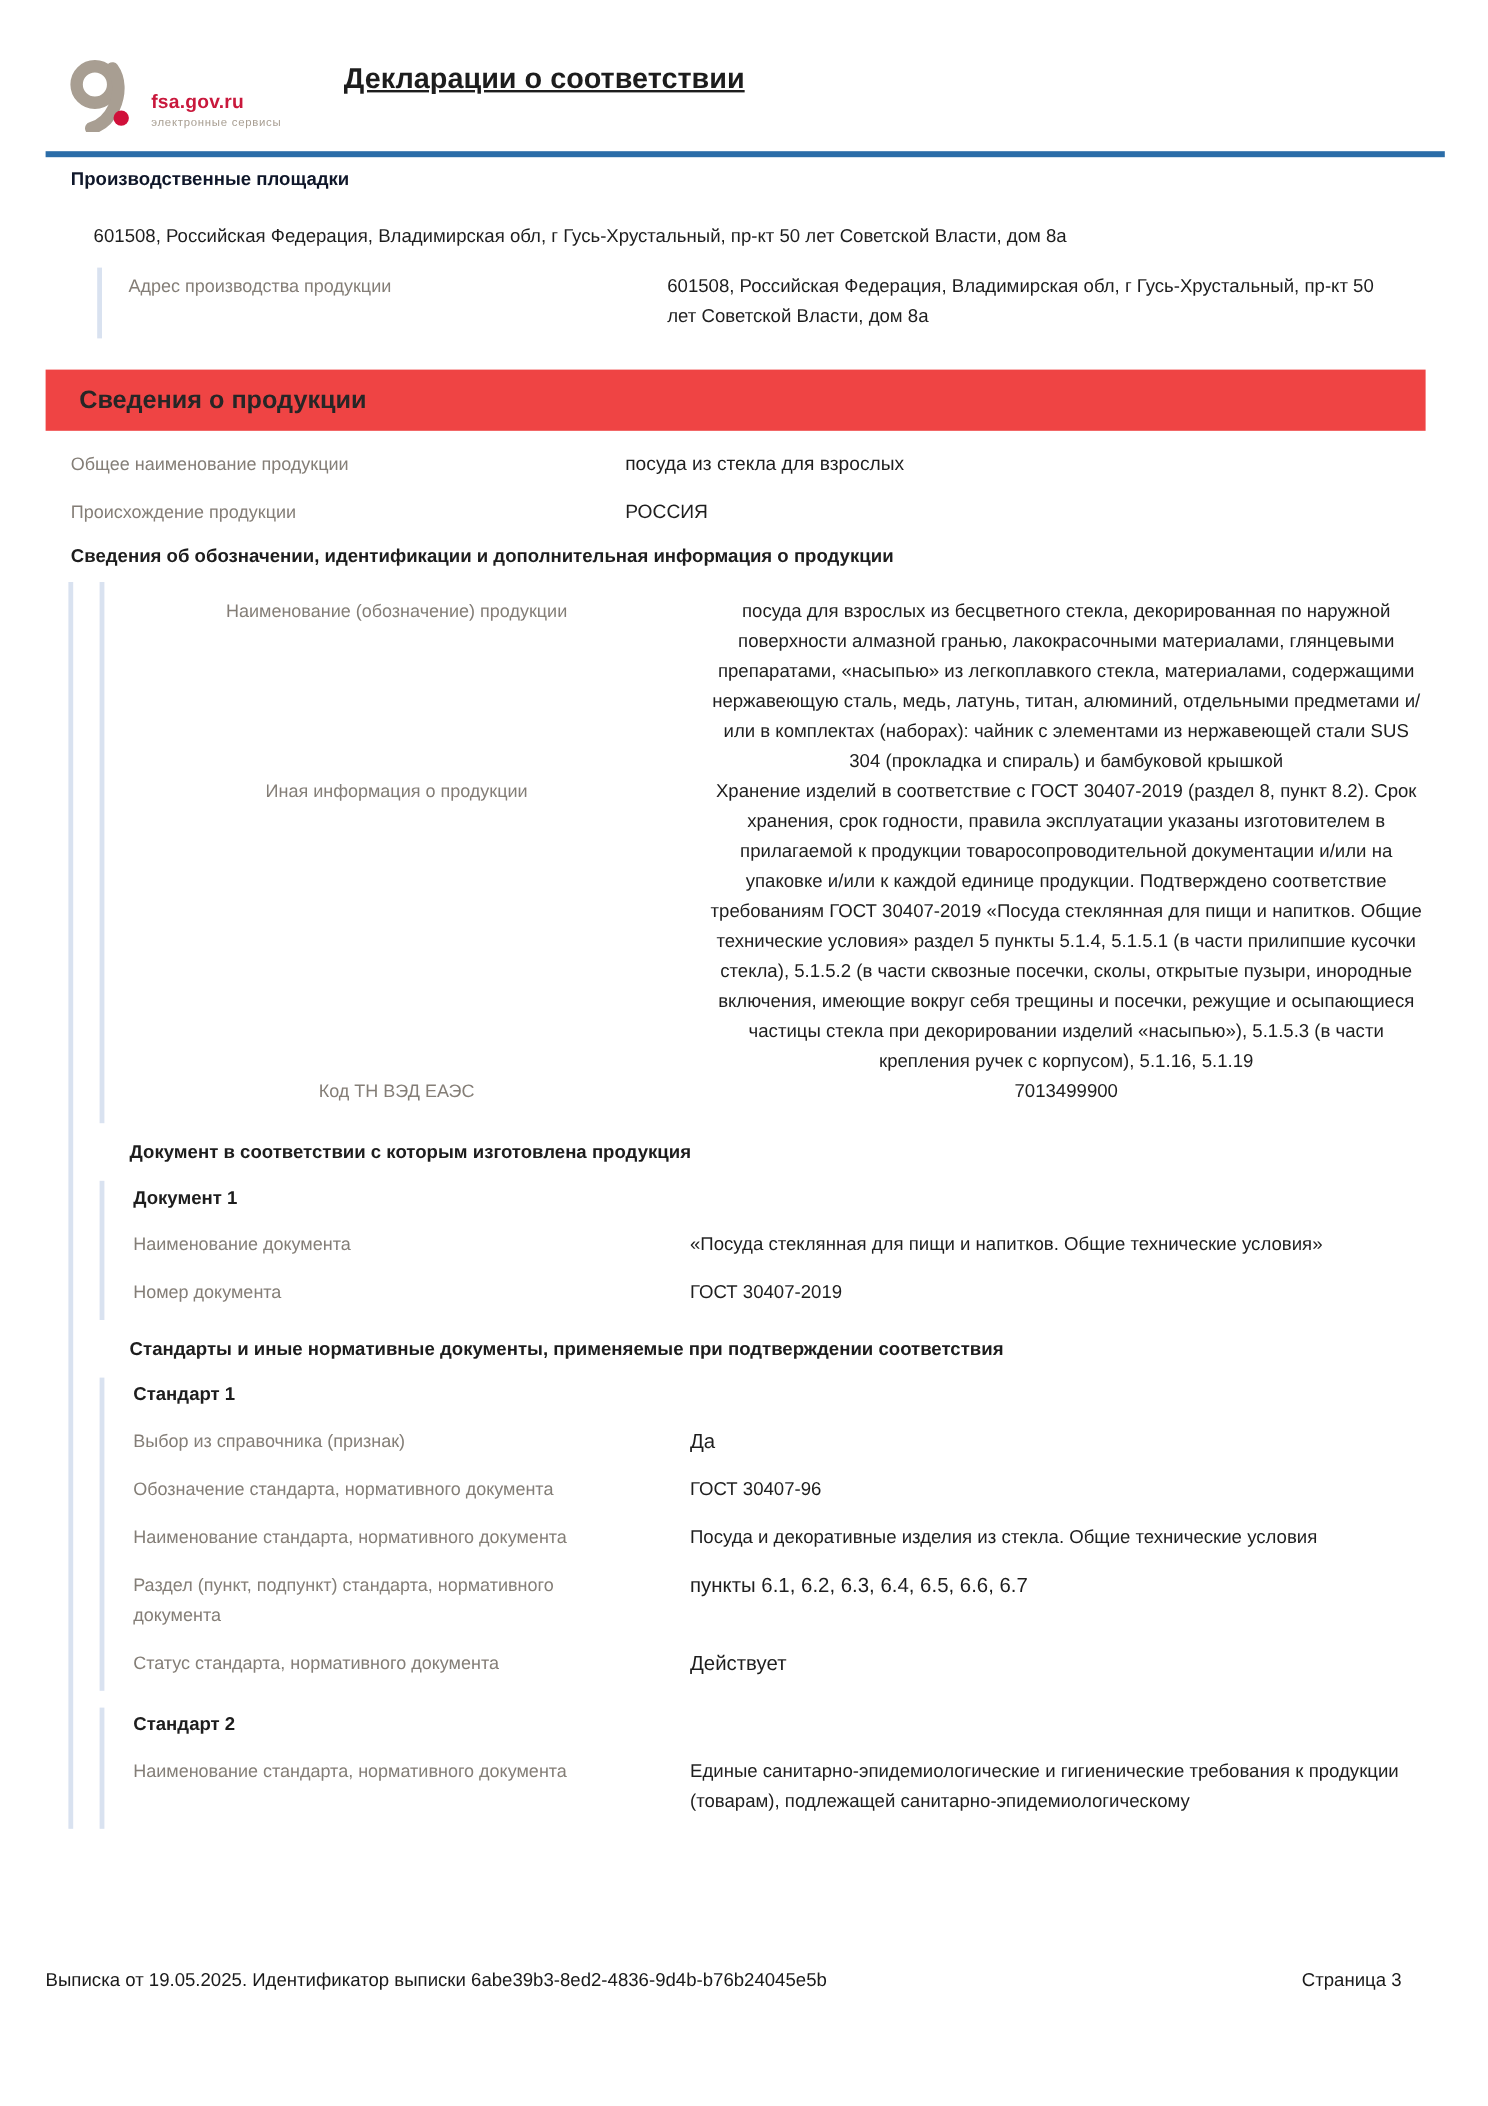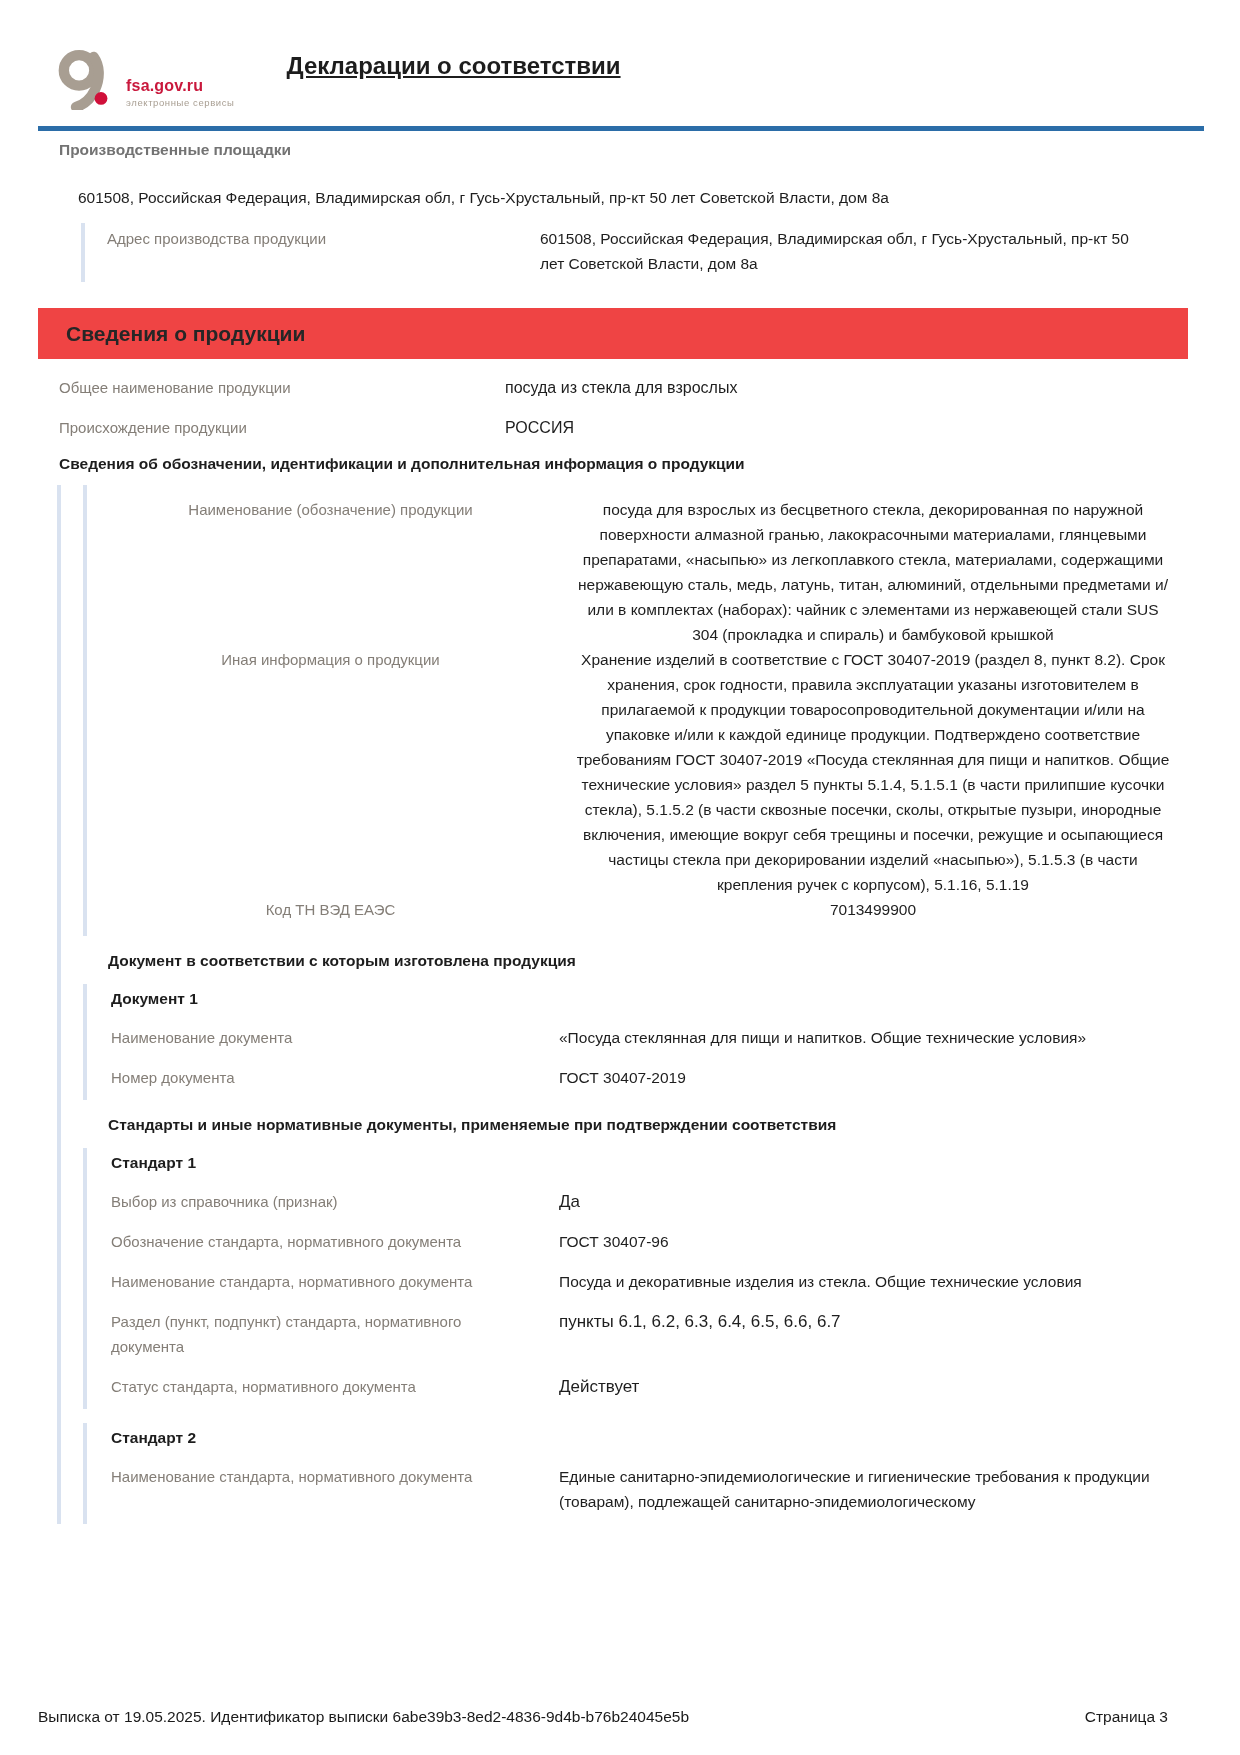--- a/index.html
+++ b/index.html
@@ -11,27 +11,27 @@
   
   .header{ display:flex; align-items:flex-start; padding-top:46px; margin-left:17px; }
   .logo{ display:flex; align-items:flex-end; }
   .logo svg{ display:block; }
   .logo-text{ margin-left:7px; margin-bottom:2px; }
   .brand{ color:#c9183c; font-size:16px; font-weight:bold; letter-spacing:.2px; }
   .tagline{ color:#a89e92; font-size:9.5px; letter-spacing:.6px; margin-top:2px; }
   .doc-title{ margin-left:52px; margin-top:6px; font-size:24px; font-weight:bold; color:#1d1d1d;text-decoration:underline; }
   .top-rule{ height:5px; background:#2b6da8; margin-top:16px; margin-right:-16px; }
   
-  .h-section{ font-size:15.5px; font-weight:bold; color:#737373; margin:10px 0 0 21px; }
+  .h-section{ font-size:15.5px; font-weight:bold; color:#0f172a; margin:10px 0 0 21px; }
   .h-sub{ font-size:15.5px; font-weight:bold; color:#1d1d1d; }
   
   .banner{ margin-top:26px; height:51px; background:#ef4444; line-height:51px;
            padding-left:28px; font-size:21px; font-weight:bold; color:#262626; }
   
-  .row{ display:grid; grid-template-columns:455px 1fr; align-items:start; }
+  .row{ display:grid; grid-template-columns:455px 1fr; align-items:start;gap:16px; }
   .row .label{ color:#847e77; font-size:15px; line-height:25px; padding-right:30px; }
   .row .value{ color:#1e1e1e; font-size:15.5px; line-height:25px; max-width:600px; }
   .row .value.lg{ font-size:17px; }
   
   .bar{ border-left:4px solid #d9e2f0; }
   .addr-block{ margin:16px 0 0 43px; padding:3px 0 6px 22px; }
   .addr-block .row{ grid-template-columns:433px 1fr; }
   .top-rows{ margin-top:16px; margin-left:21px; }
   .top-rows .row{ margin-bottom:15px; grid-template-columns:446px 1fr; }
   .top-rows .row .value{ font-size:16px; }
@@ -39,21 +39,21 @@
   .outer-block{ margin:12px 0 0 19px; padding-left:0; }
   .inner-indent{ margin-left:22px; padding:12px 0 14px 31px;text-align:center; }
   .inner-indent .row{ grid-template-columns:455px 1fr; }
   .sub-in-outer{ margin:16px 0 0 47px; }
   .doc-block{ margin:14px 0 0 22px; padding:6px 0 4px 24px; }
   .doc-block .block-title{ font-size:15.5px; font-weight:bold; color:#1d1d1d; margin-bottom:17px; }
   .doc-block .row{ margin-bottom:15px; grid-template-columns:448px 1fr; }
   .doc-block .row:last-child{ margin-bottom:6px; }
   .addr-line{ margin:30px 0 0 40px; font-size:15.5px; color:#1e1e1e; }
   
-  .footer{ position:absolute; left:38px; right:72px; top:1708px;
+  .footer{ position:absolute; left:38px; right:72px; top:1642px;
            display:flex; justify-content:space-between; font-size:15.5px; color:#1a1a1a; }
 </style>
 </head>
 <body>
 
 <div class="page">
 
   <div class="header">
     <div class="logo">
       <span>

